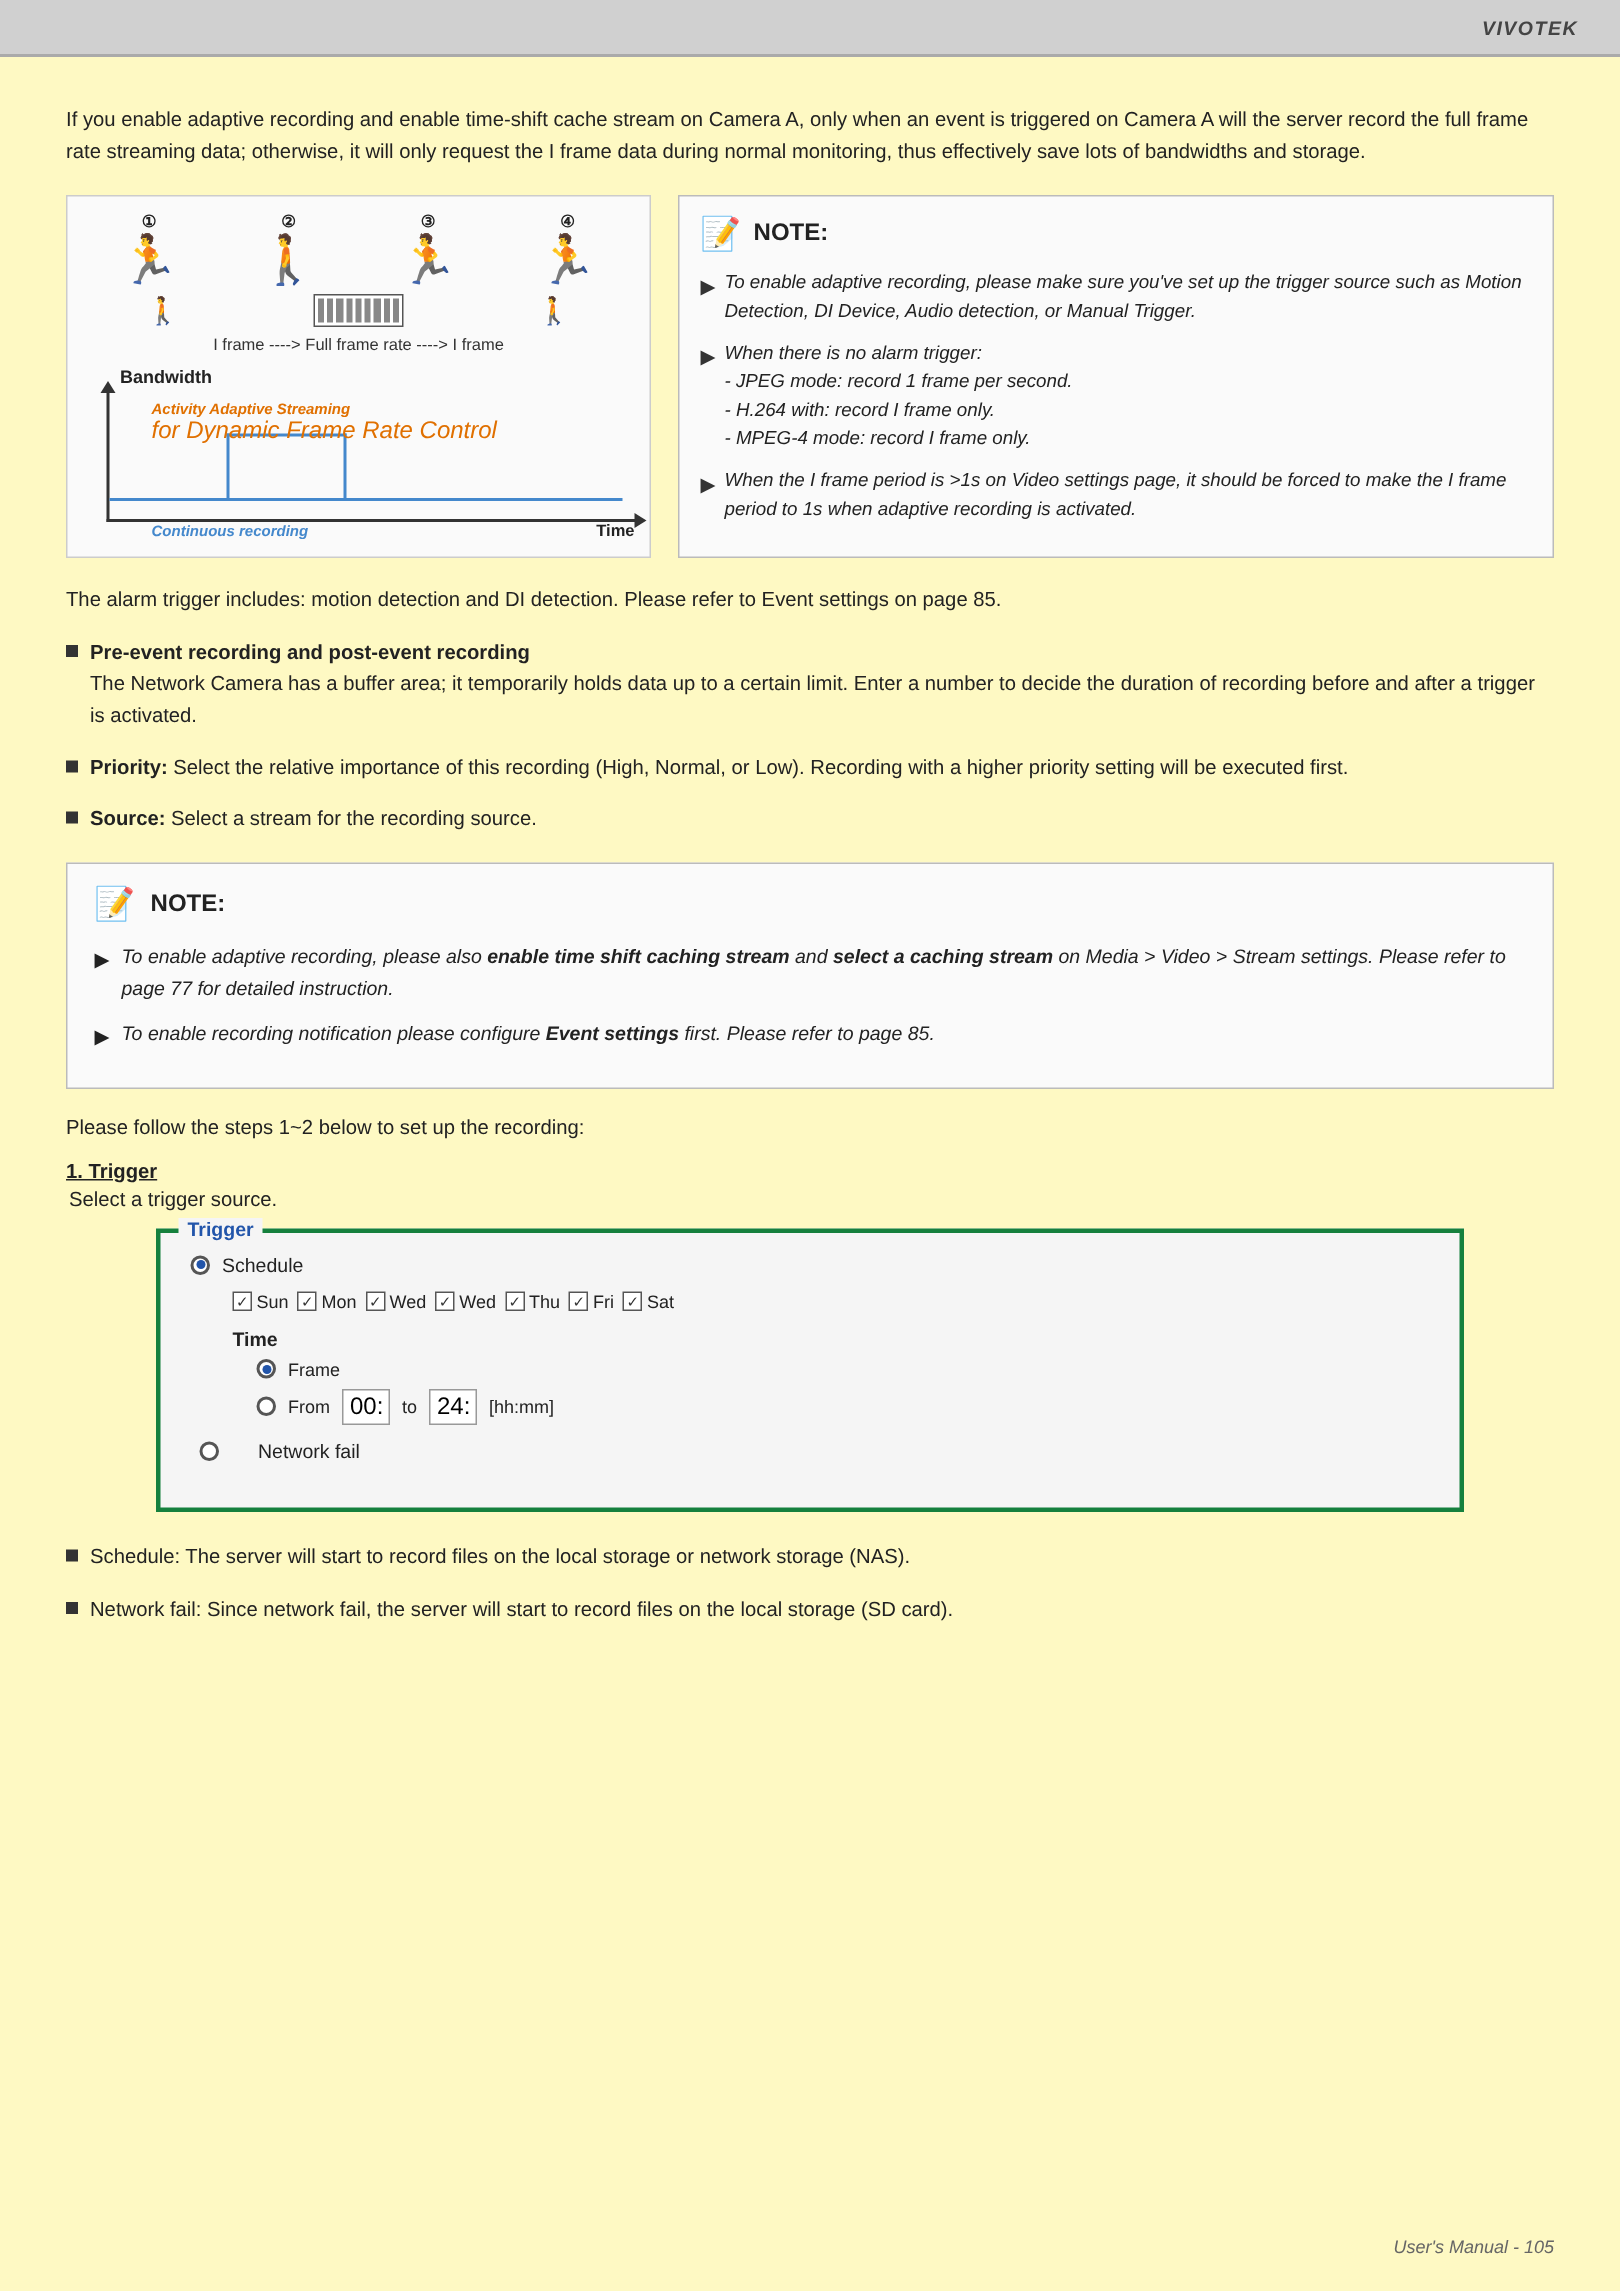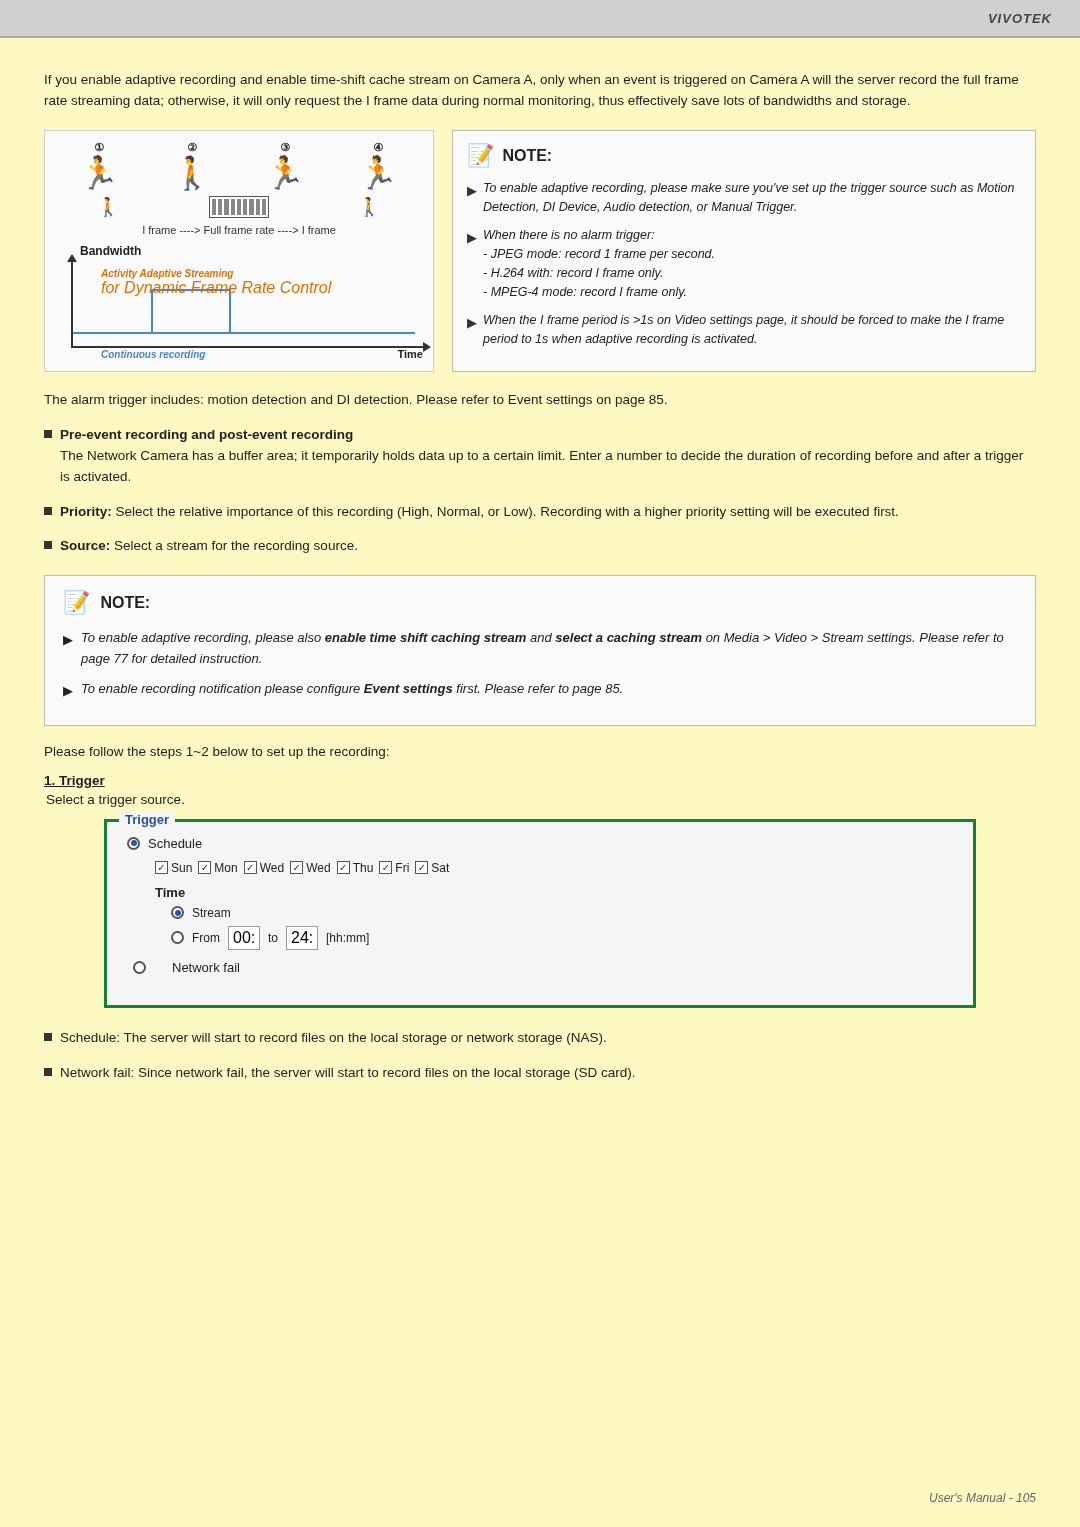--- a/index.html
+++ b/index.html
@@ -607,21 +607,21 @@
         </div>
       </div>
 
       <div class="time-section">
         <div class="time-label">Time</div>
 
         <div class="time-row">
           <div class="radio-circle">
             <div class="radio-filled"></div>
           </div>
-          <span class="time-text">Stream</span>
+          <span class="time-text">Frame</span>
         </div>
 
         <div class="time-row">
           <div class="radio-circle"></div>
           <span class="time-text">From</span>
           <input class="time-input" type="text" value="00:00" style="">
           <span class="time-text">to</span>
           <input class="time-input" type="text" value="24:00" style="">
           <span class="time-text">[hh:mm]</span>
         </div>

